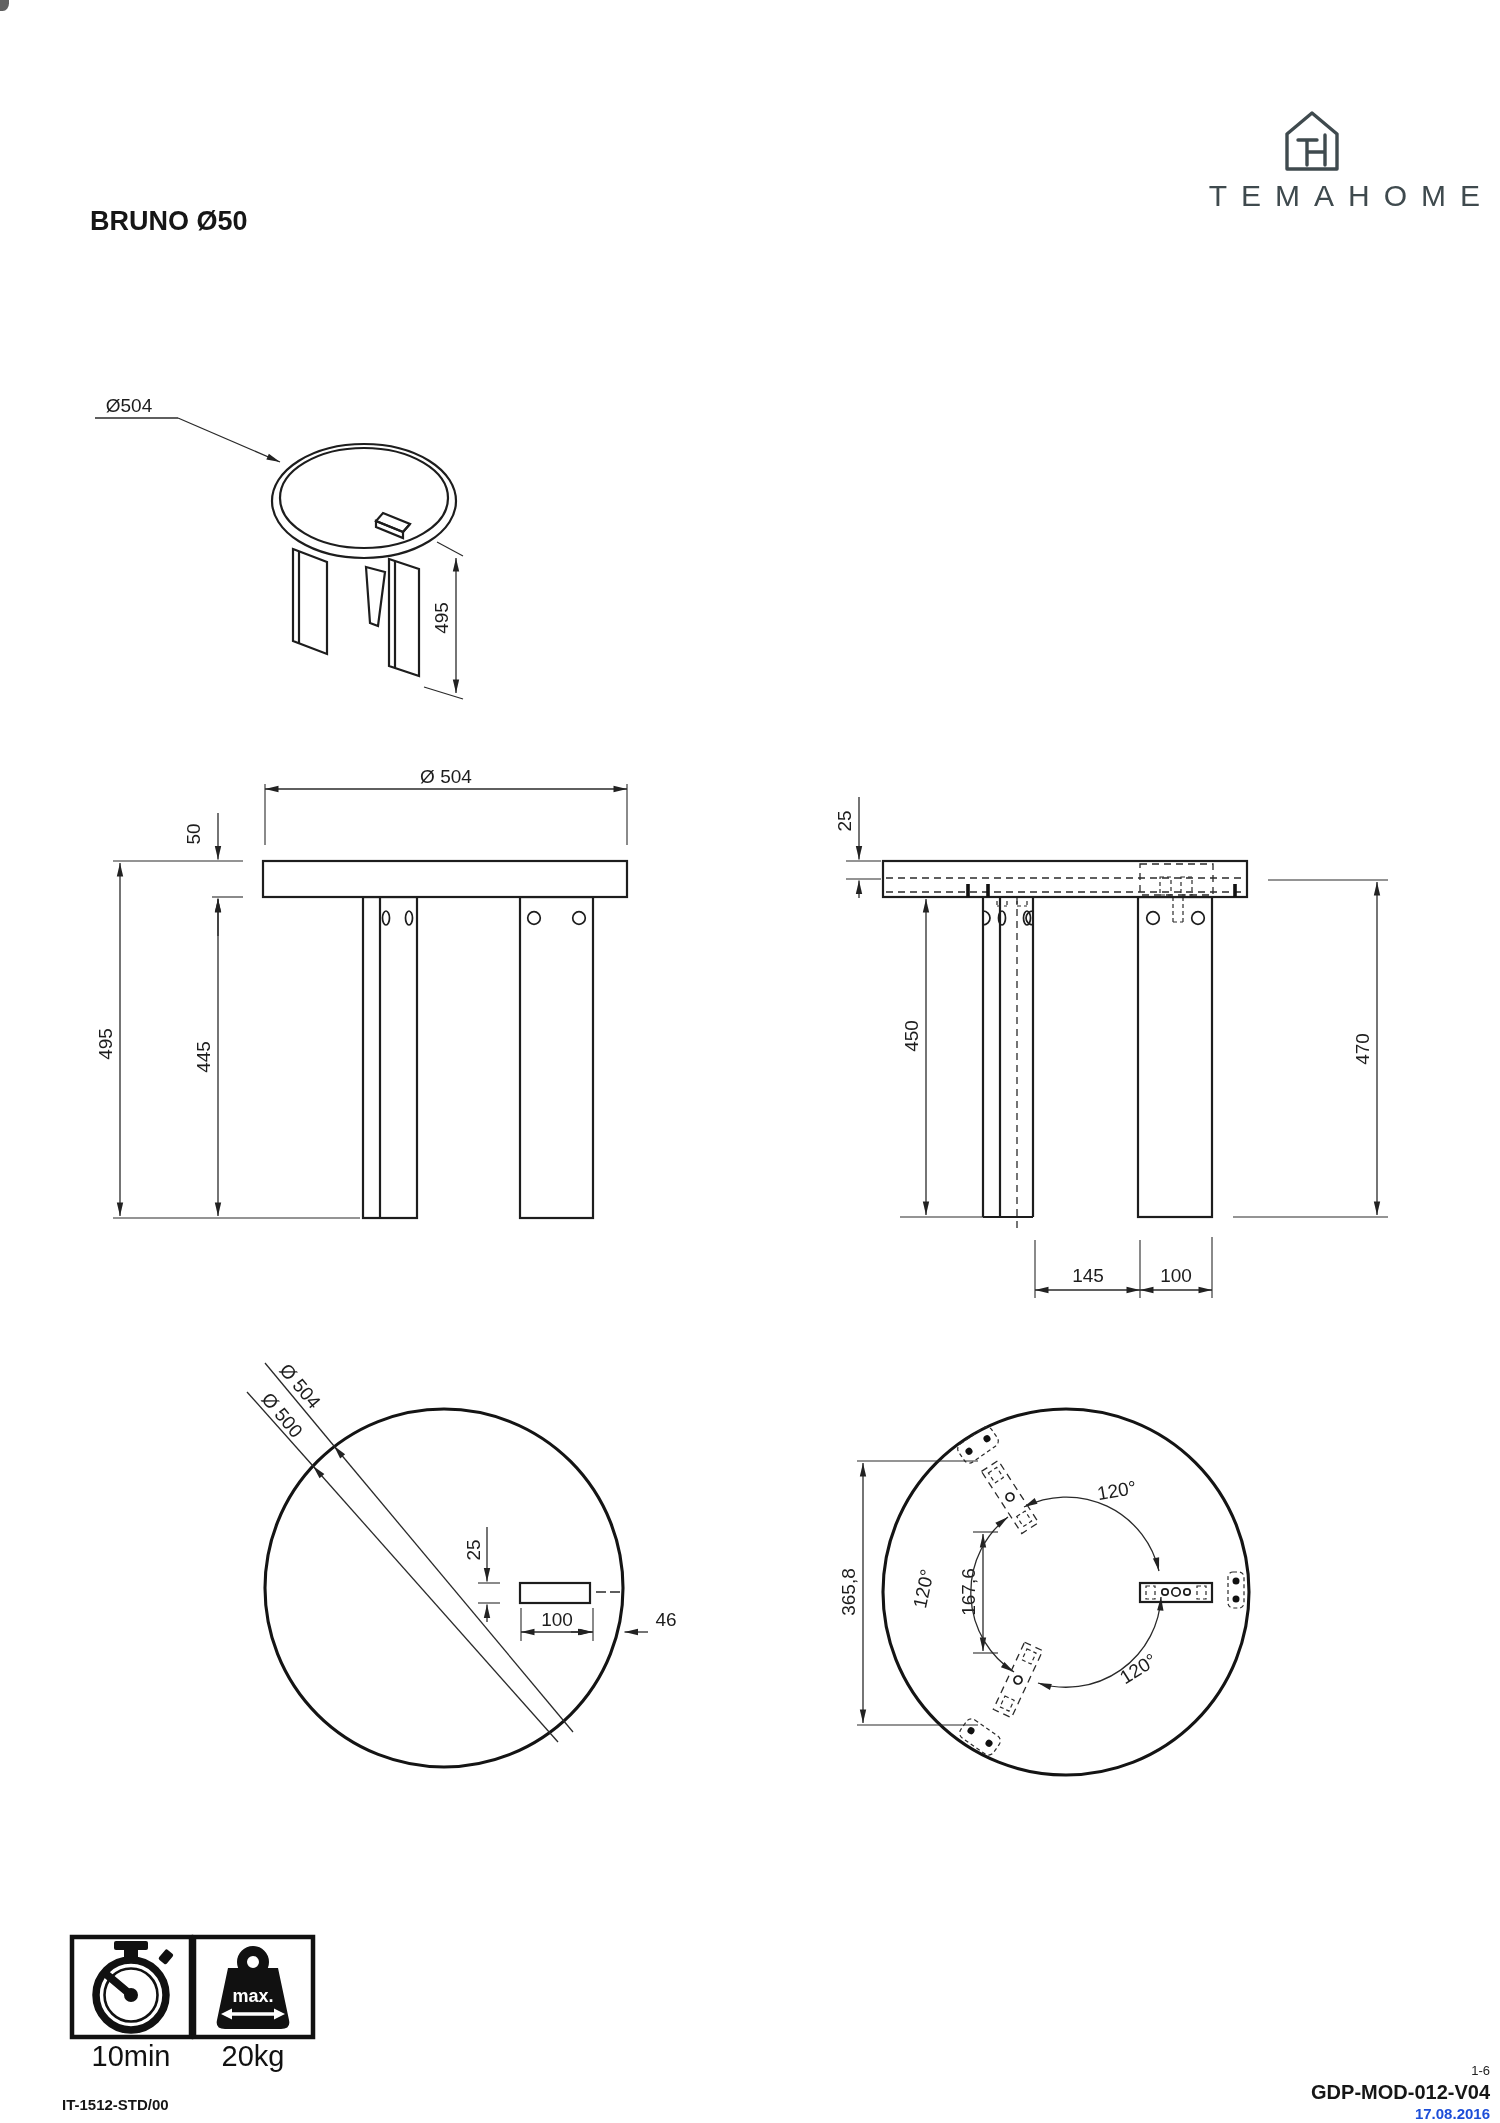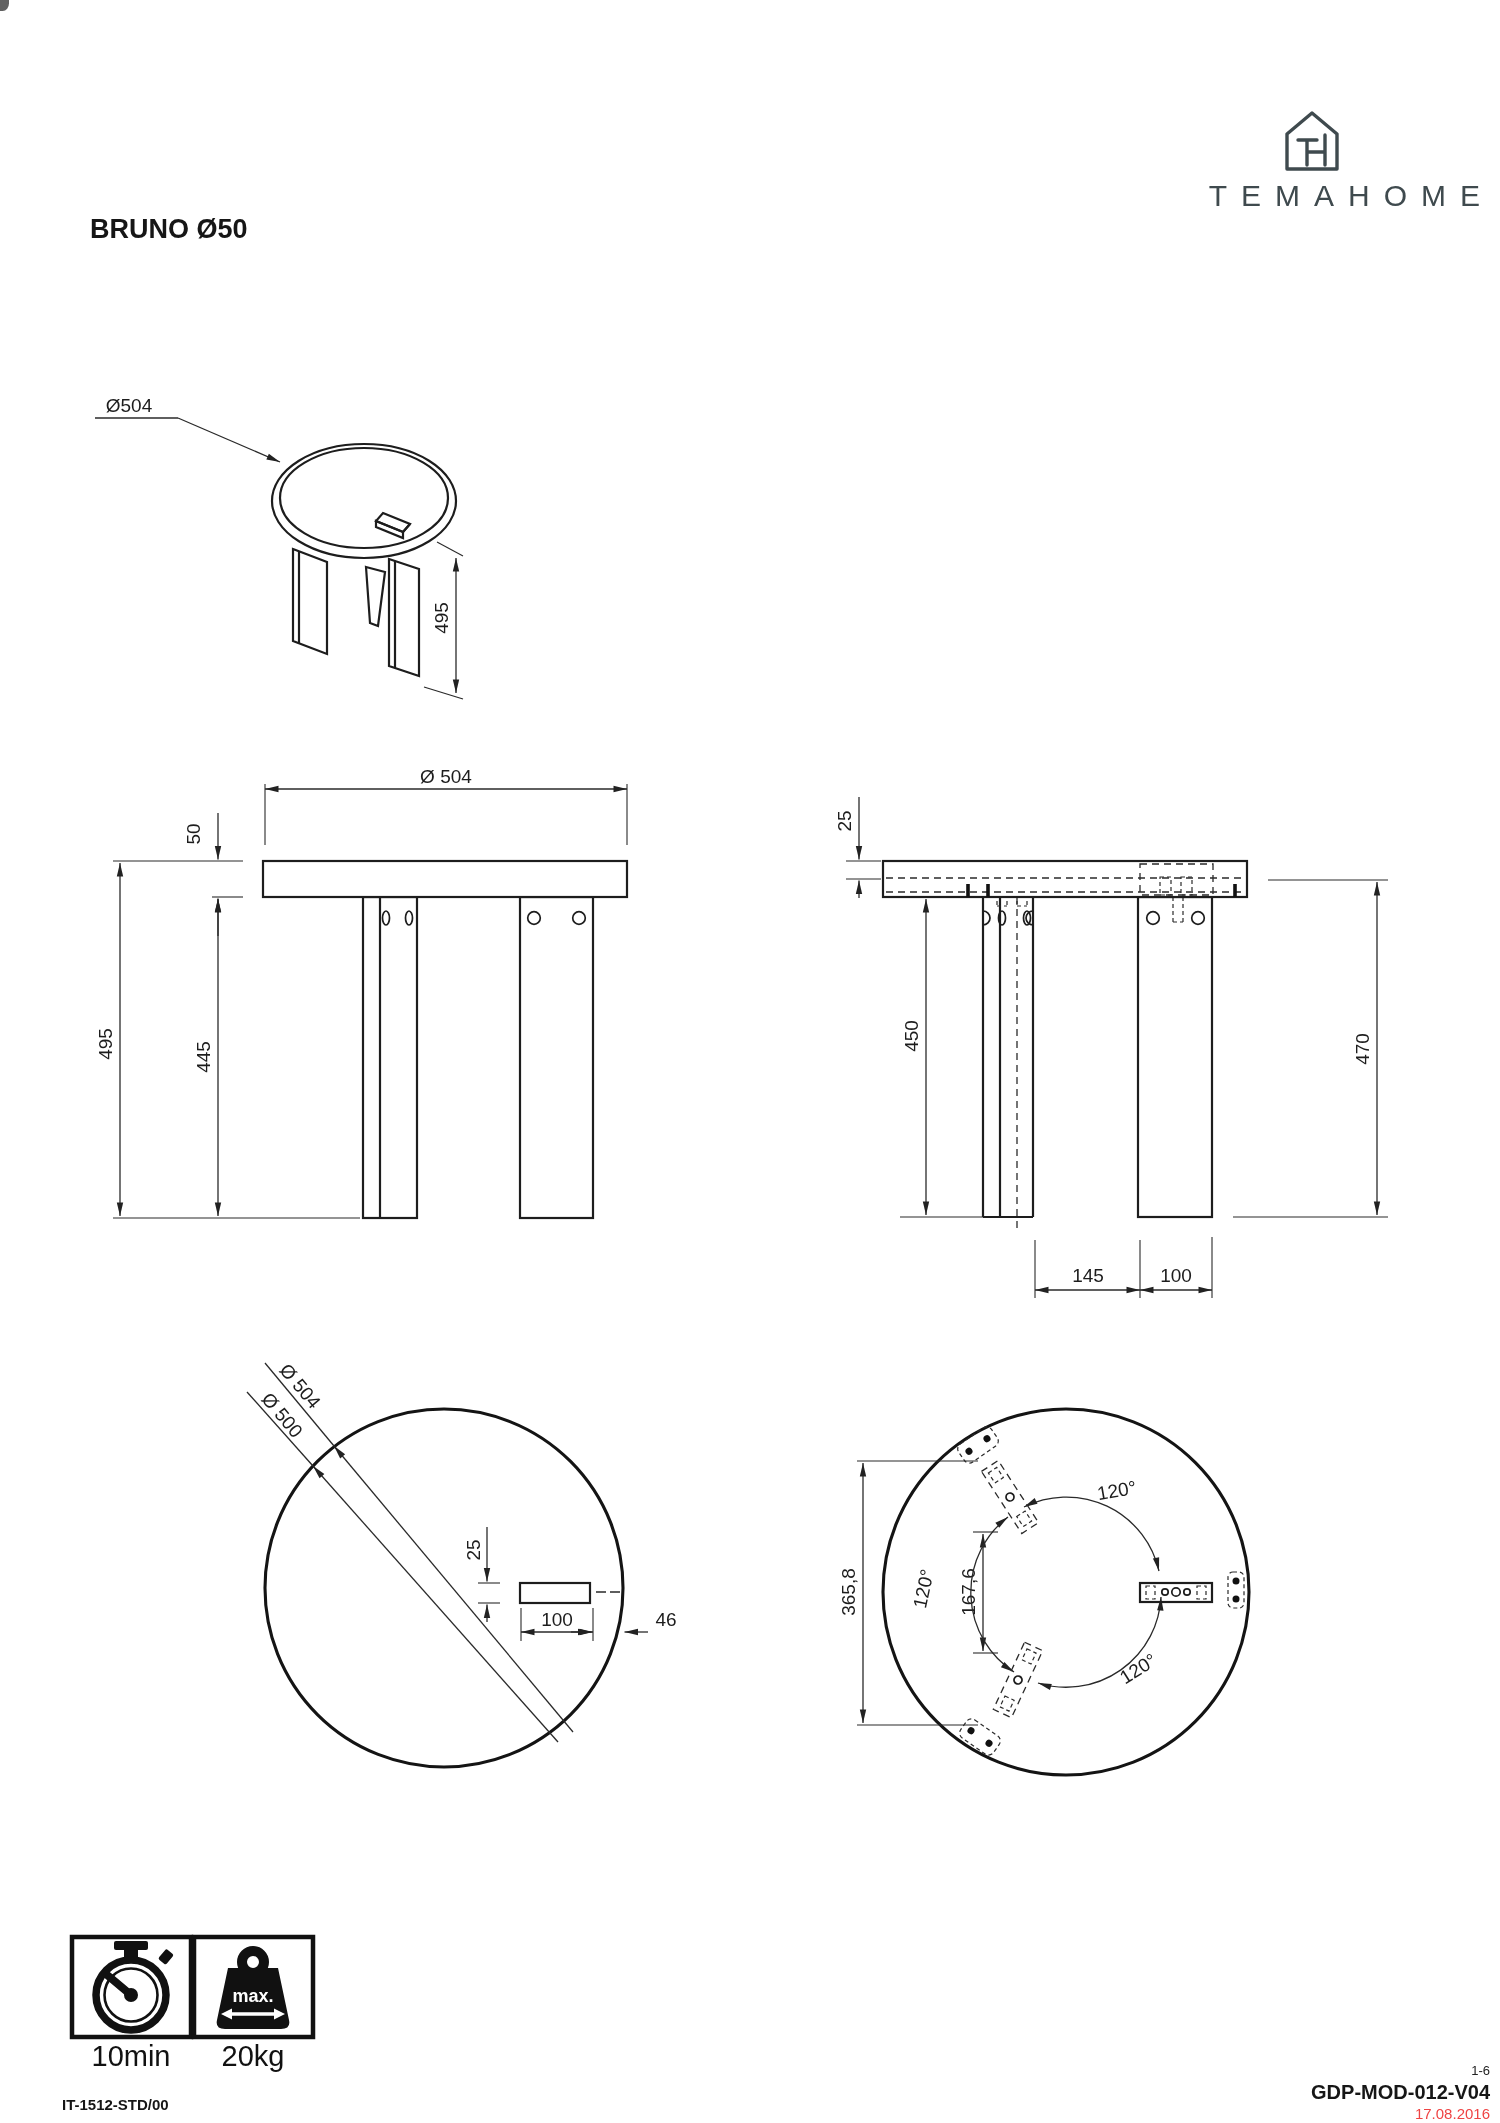--- a/index.html
+++ b/index.html
@@ -1,30 +1,30 @@
 <!DOCTYPE html>
 <html><head>
 <meta charset="utf-8">
 <style>
   html,body{margin:0;padding:0;background:#888;}
   .page{position:relative;width:1500px;height:2123px;background:#ffffff;overflow:hidden;
         font-family:"Liberation Sans", sans-serif;color:#1a1a1a;}
   .corner-smudge{position:absolute;left:0;top:0;width:9px;height:11px;background:#3a3a3a;
         border-bottom-right-radius:70%;opacity:.8;}
   .doc-title{position:absolute;left:90px;top:108px;font-size:34px;font-weight:bold;letter-spacing:-.5px;color:#161616;}
-  .product-title{position:absolute;left:90px;top:206px;font-size:27px;font-weight:bold;color:#161616;margin-top:8px;}
+  .product-title{position:absolute;left:90px;top:206px;font-size:27px;font-weight:bold;color:#161616;}
   .brand{position:absolute;left:1154px;top:95px;width:340px;text-align:right;color:#3f4a4e;}
   .brand-word{position:absolute;left:0;top:84px;width:340px;font-size:30px;font-weight:400;
         letter-spacing:14px;text-indent:14px;color:#3f4a4e;}
   .drawing-svg{position:absolute;left:0;top:0;width:1500px;height:2123px;}
   .footer-left{position:absolute;left:62px;top:2096px;font-size:15px;font-weight:bold;color:#161616;text-align:center;}
   .footer-right{position:absolute;right:10px;top:2062px;width:400px;text-align:right;line-height:1.4;}
   .sheet-no{font-size:13px;font-weight:400;color:#222;}
   .template-code{font-size:20px;font-weight:bold;color:#161616;line-height:1.25;}
-  .doc-date{font-size:15px;font-weight:normal;color:#ef4444;line-height:1.15;}
+  .doc-date{font-size:15px;font-weight:bold;color:#1d4ed8;line-height:1.15;}
   
   .ol{stroke:#1d1d1d;stroke-width:2.2;fill:none;}
   .olw{stroke:#1d1d1d;stroke-width:2.2;fill:#fff;}
   .bold-circle{stroke:#141414;stroke-width:3.1;fill:none;}
   .thin{stroke:#2a2a2a;stroke-width:1.1;fill:none;}
   .dim{stroke:#2a2a2a;stroke-width:1.3;fill:none;}
   .dash{stroke:#2a2a2a;stroke-width:1.3;fill:none;stroke-dasharray:7 5;}
   .dashsm{stroke:#2a2a2a;stroke-width:1.2;fill:none;stroke-dasharray:4 3;}
   .hole{stroke:#1d1d1d;stroke-width:1.7;fill:none;}
   .screw{stroke:#111;stroke-width:3.6;fill:none;}

